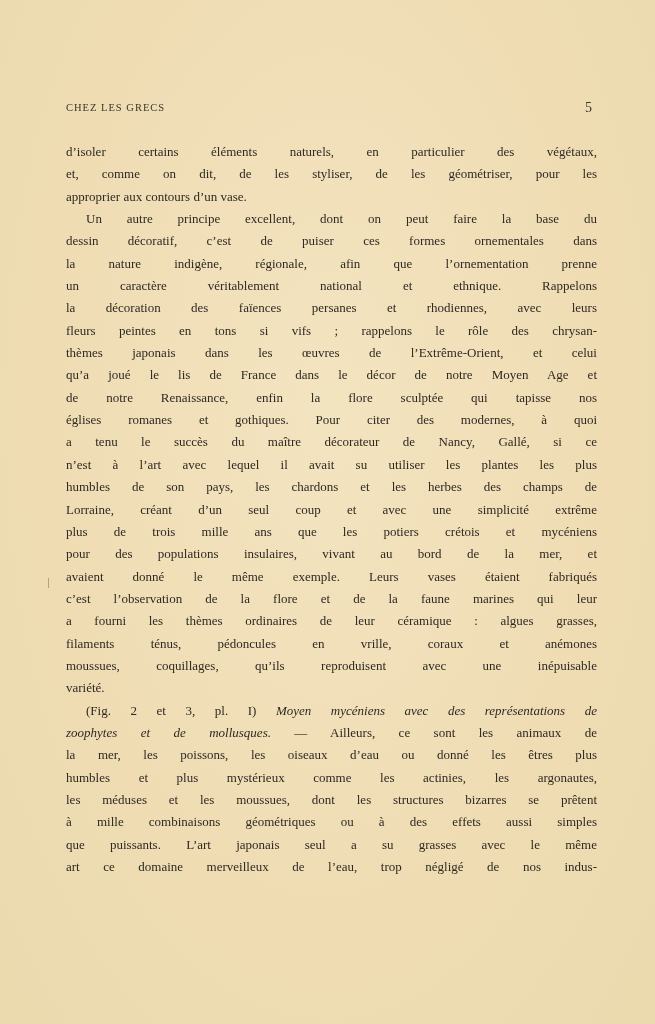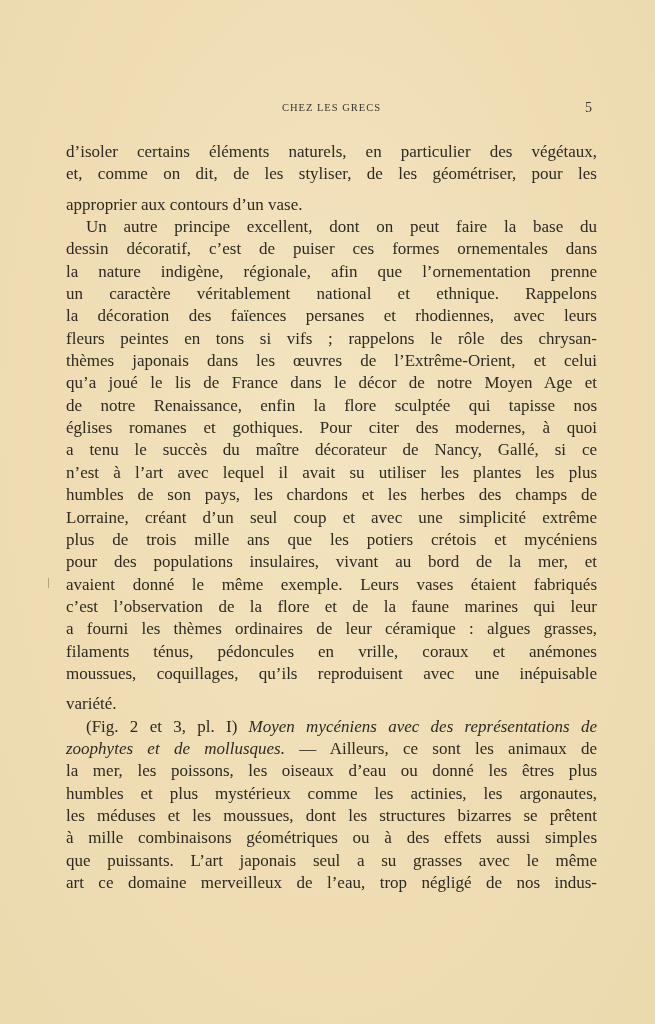--- a/index.html
+++ b/index.html
@@ -9,28 +9,28 @@
     background-image: radial-gradient(ellipse at 50% 40%, #f3e4c0 0%, #efdcb3 60%, #eadaae 100%);
     font-family: "Liberation Serif", "DejaVu Serif", serif;
     color: #2e2a22;
     position: relative;
   }
   .page { position: absolute; left: 66px; top: 100px; width: 531px; }
   .running-head {
     position: relative; height: 20px;
     font-size: 10.5px; letter-spacing: 1px; color: #3a352b;
   }
-  .running-head .title { position: absolute; left: 0; right: 0; text-align: center; top: 2px; }
+  .running-head .title { position: absolute; left: 0; right: 0; top: 2px; }
   .running-head .folio { position: absolute; right: 4px; top: 0px; font-size: 14px; }
-  .body-text { margin-top: 21px; font-size: 17px; line-height: 22.35px; }
+  .body-text { margin-top: 21px; font-size: 13px; line-height: 22.35px; }
   .line { display: block; text-align: justify; text-align-last: justify; white-space: nowrap; height: 22.35px; }
   .line.last { text-align-last: left; }
   .line.indent { padding-left: 20px; }
   .line span { display: block; text-align: justify; text-align-last: justify; }
-  .line.last span { text-align-last: left; margin-top: 8px; }
+  .line.last span { text-align-last: left; }
   .it { font-style: italic; }
   .stray-mark { position: absolute; left: 48px; top: 578px; width: 1px; height: 10px; background: #8a7c5e; opacity: 0.6; }
 </style>
 </head>
 <body>
 
 <div class="page">
   <div class="running-head">
     <div class="title">CHEZ LES GRECS</div>
     <div class="folio">5</div>

